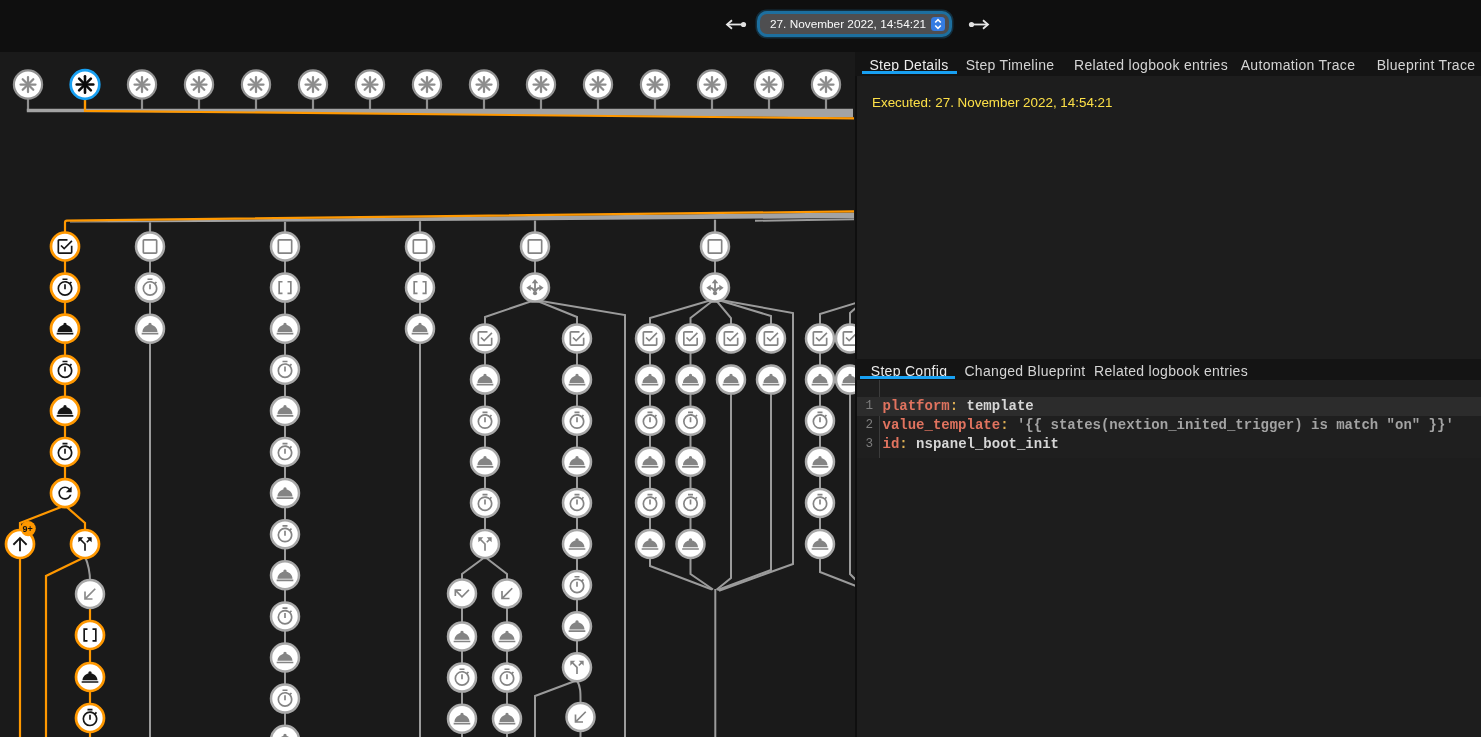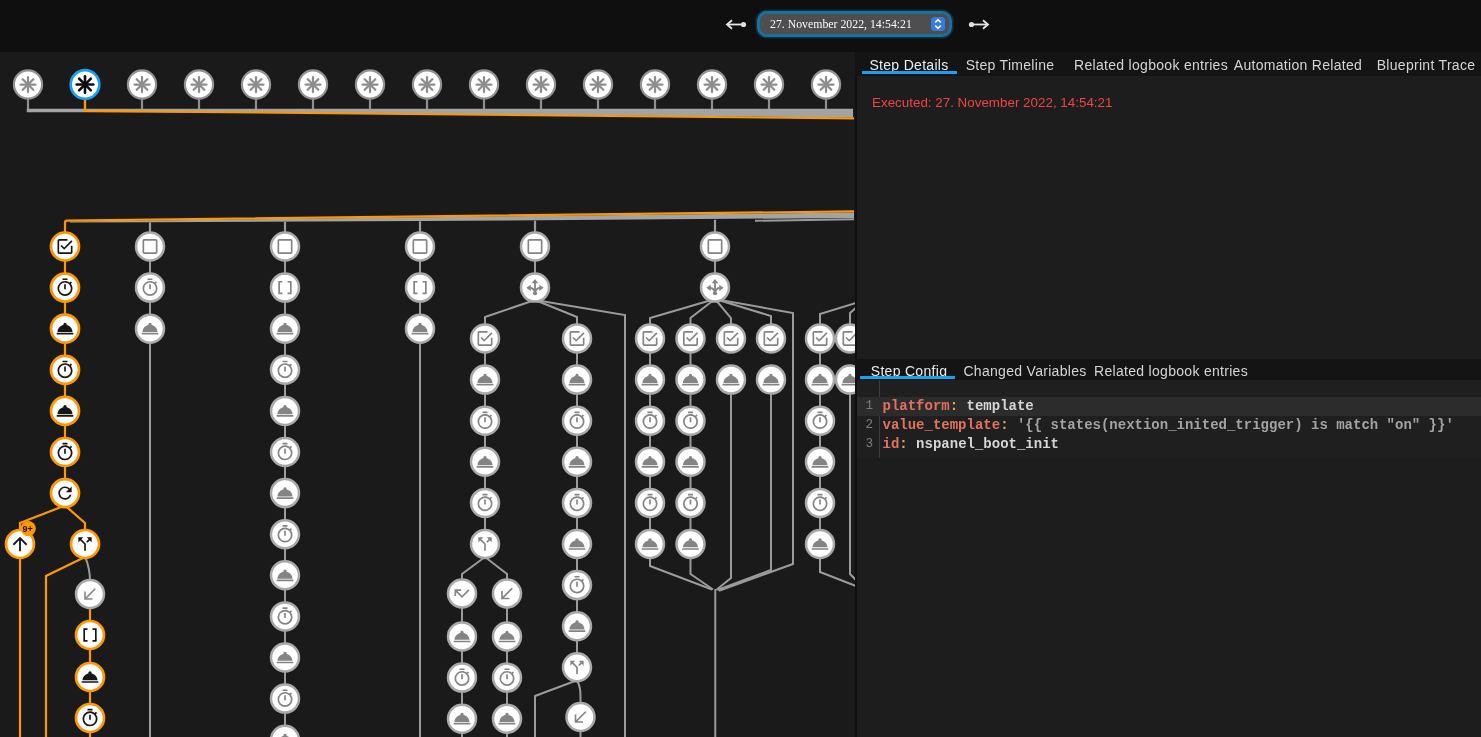--- a/index.html
+++ b/index.html
@@ -5,21 +5,21 @@
 #app{position:relative;width:1481px;height:737px;}
 #graph{position:absolute;left:0;top:52px;width:855px;height:685px;background:#1a1a1a;}
 #topbar{position:absolute;left:0;top:0;width:1481px;height:52px;background:#0f0f0f;}
 #panel{position:absolute;left:855px;top:52px;width:626px;height:685px;background:#1d1d1d;border-left:2px solid #0f0f0f;box-sizing:border-box;}
 .tabbar{position:absolute;left:-2px;width:628px;background:#141414;}
 .tab{position:absolute;transform:translateX(-50%);font-size:14px;color:#d4d4d4;letter-spacing:.3px;white-space:nowrap;}
 .tab.on{color:#ececec;}
 .underline{position:absolute;height:3px;background:#18a0f2;}
 #seldate{position:absolute;left:760px;top:14px;width:189px;height:20px;background:#4e4e50;border-radius:7px;
 box-shadow:0 0 0 3px #1d6f9f,0 0 0 4.5px rgba(29,111,159,.35);color:#fafafa;font-size:11.8px;line-height:20px;letter-spacing:0;}
-#seldate .txt{position:absolute;left:10px;top:0;font-family:Liberation Serif, serif;}
+#seldate .txt{position:absolute;left:10px;top:0;}
 #seldate .step{position:absolute;right:4px;top:3px;width:14px;height:14px;background:#357ce2;border-radius:3.5px;}
 .codeline{position:absolute;left:0;width:626px;height:19.2px;font-family:"Liberation Mono",monospace;font-size:14px;line-height:19.2px;white-space:pre;}
 .ln{position:absolute;width:16px;text-align:right;left:0;color:#7d7d7d;font-size:12.6px;}
 .cd{position:absolute;left:25.5px;font-weight:bold;}
 .k{color:#e0735f;}.c{color:#dcae54;}.g{color:#a3a3a3;}.w{color:#d6d6d6;}
 </style></head>
 <body>
 <div id="app">
 <div id="graph"></div>
 <svg width="855" height="685" viewBox="0 52 855 685" style="position:absolute;left:0;top:52px">
@@ -406,28 +406,28 @@
      <path d="M4.2,5.5 L7,2.7 L9.8,5.5" fill="none" stroke="#fff" stroke-width="1.6"></path>
      <path d="M4.2,8.5 L7,11.3 L9.8,8.5" fill="none" stroke="#fff" stroke-width="1.6"></path>
    </svg></span>
  </div>
 </div>
 <div id="panel">
  <div class="tabbar" style="top:0;height:24px">
    <span class="tab on" style="left:54px;top:5px">Step Details</span>
    <span class="tab" style="left:155px;top:5px">Step Timeline</span>
    <span class="tab" style="left:296px;top:5px">Related logbook entries</span>
-   <span class="tab" style="left:443px;top:5px">Automation Related</span>
+   <span class="tab" style="left:443px;top:5px">Automation Trace</span>
    <span class="tab" style="left:571px;top:5px">Blueprint Trace</span>
    <div class="underline" style="left:7px;top:19.4px;width:95px"></div>
  </div>
- <div style="position:absolute;left:15px;top:43px;font-size:13.4px;color:#ef4444">Executed: 27. November 2022, 14:54:21</div>
+ <div style="position:absolute;left:15px;top:43px;font-size:13.4px;color:#fde047">Executed: 27. November 2022, 14:54:21</div>
  <div class="tabbar" style="top:306.5px;height:21.5px">
    <span class="tab on" style="left:54px;top:4px">Step Config</span>
-   <span class="tab" style="left:170px;top:4px">Changed Variables</span>
+   <span class="tab" style="left:170px;top:4px">Changed Blueprint</span>
    <span class="tab" style="left:316px;top:4px">Related logbook entries</span>
    <div class="underline" style="left:5px;top:17.5px;width:95px"></div>
  </div>
  <div style="position:absolute;left:0;top:328px;width:626px;height:77.5px;background:#1f1f1f"></div>
  <div style="position:absolute;left:22px;top:328px;width:1px;height:77.5px;background:#3c3c3c"></div>
  <div class="codeline" style="top:344.5px;background:#2c2c2c"><span class="ln">1</span><span class="cd"><span class="k">platform</span><span class="c">:</span><span class="w"> template</span></span></div>
  <div class="codeline" style="top:363.7px"><span class="ln">2</span><span class="cd"><span class="k">value_template</span><span class="c">:</span><span class="w"> </span><span class="g">'{{ states(nextion_inited_trigger) is match "on" }}'</span></span></div>
  <div class="codeline" style="top:382.9px"><span class="ln">3</span><span class="cd"><span class="k">id</span><span class="c">:</span><span class="w"> nspanel_boot_init</span></span></div>
 </div>
 </div>

